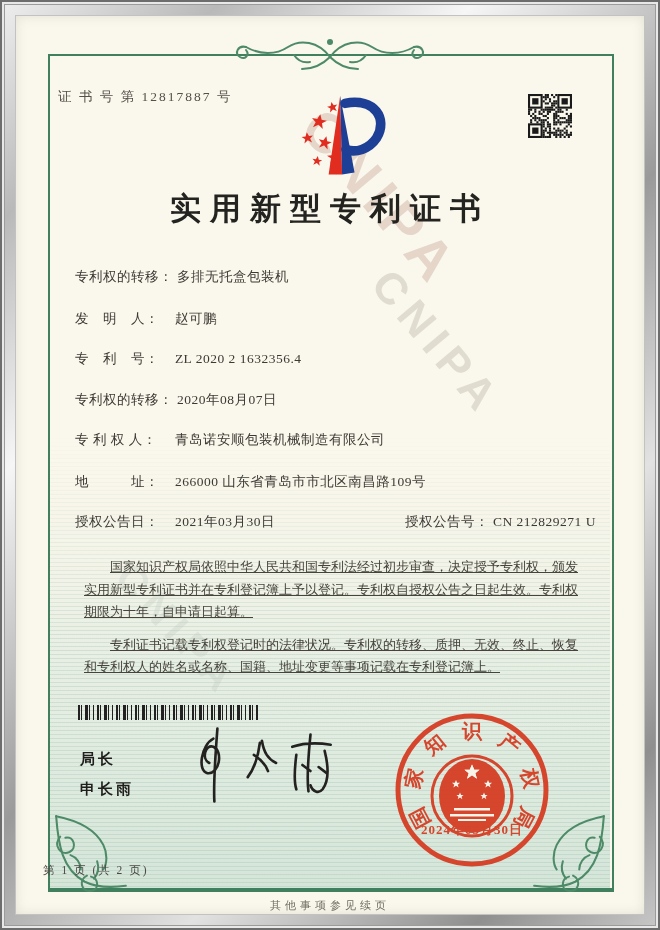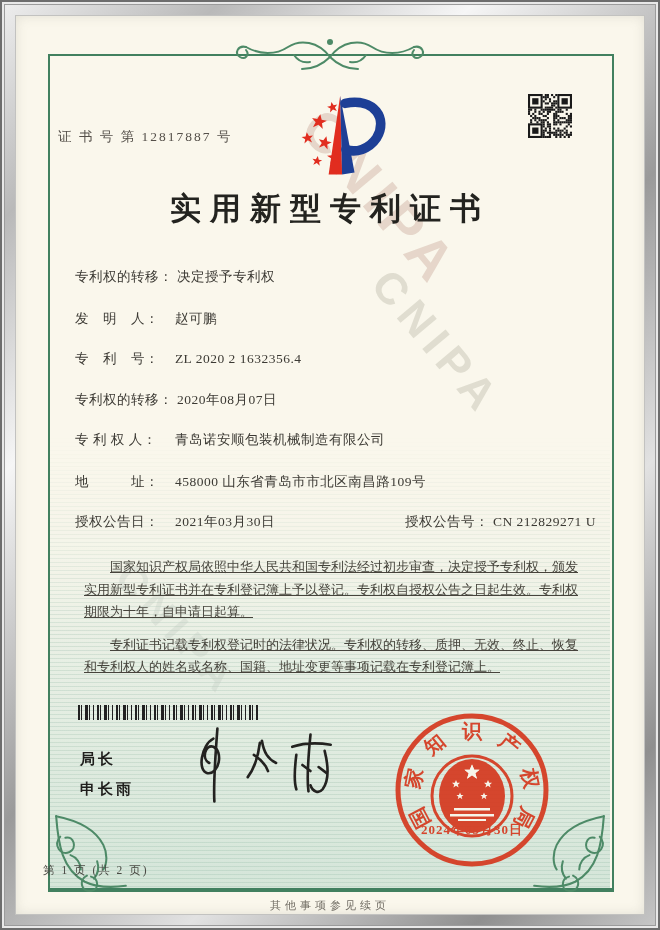--- a/index.html
+++ b/index.html
@@ -24,21 +24,21 @@
   .corner{position:absolute;width:82px;height:82px;}
   .corner-bl{left:50px;top:810px;}
   .corner-br{left:528px;top:810px;transform:scaleX(-1);}
   
   .wm{position:absolute;font-family:"Liberation Sans","DejaVu Sans",sans-serif;
       font-weight:700;letter-spacing:8px;transform-origin:left top;pointer-events:none;}
   .wm1{left:338px;top:96px;font-size:56px;color:rgba(209,182,168,.5);transform:rotate(50deg);}
   .wm2{left:400px;top:260px;font-size:44px;color:rgba(198,196,180,.5);transform:rotate(50deg);}
   .wm3{left:140px;top:555px;font-size:40px;color:rgba(188,200,188,.30);transform:rotate(48deg);}
   
-  .cert-no{position:absolute;left:58px;top:88px;font-size:13.5px;letter-spacing:2px;color:#55504a;margin-top:40px;}
+  .cert-no{position:absolute;left:58px;top:88px;font-size:13.5px;letter-spacing:2px;color:#55504a;}
   .logo{position:absolute;left:296px;top:88px;width:96px;height:95px;}
   .qr{position:absolute;left:528px;top:94px;width:44px;height:44px;}
   .title{position:absolute;left:0;top:188px;width:660px;text-align:center;
     font-size:31px;font-weight:700;letter-spacing:9px;color:#23231f;}
   
   .row{position:absolute;left:75px;font-size:13.5px;color:#3c3a34;letter-spacing:.5px;white-space:nowrap;}
   .row .lab{display:inline-block;min-width:96px;}
   .grant-no{position:absolute;left:330px;top:0;}
   .body-text{position:absolute;left:74px;top:546px;width:514px;font-size:13px;
     line-height:22.5px;color:#46443c;text-align:justify;}
@@ -294,41 +294,41 @@
         <rect x="0" y="28" width="14" height="14"></rect>
         <rect x="2" y="30" width="10" height="10" fill="#faf7ec"></rect>
         <rect x="4" y="32" width="6" height="6"></rect>
       </g>
   </svg>
 
   <div class="title">实用新型专利证书</div>
 
   <div class="row" style="top:268px">
     <span class="lab">专利权的转移：</span>
-    <span class="val">决定授予专利权</span>
+    <span class="val">多排无托盒包装机</span>
   </div>
   <div class="row" style="top:310px">
     <span class="lab">发　明　人：</span>
     <span class="val">赵可鹏</span>
   </div>
   <div class="row" style="top:350px">
     <span class="lab">专　利　号：</span>
     <span class="val">ZL 2020 2 1632356.4</span>
   </div>
   <div class="row" style="top:391px">
     <span class="lab">专利权的转移：</span>
     <span class="val">2020年08月07日</span>
   </div>
   <div class="row" style="top:431px">
     <span class="lab">专 利 权 人：</span>
     <span class="val">青岛诺安顺包装机械制造有限公司</span>
   </div>
   <div class="row" style="top:473px">
     <span class="lab">地　　　址：</span>
-    <span class="val">458000 山东省青岛市市北区南昌路109号</span>
+    <span class="val">266000 山东省青岛市市北区南昌路109号</span>
   </div>
   <div class="row" style="top:513px;width:510px">
     <span class="lab">授权公告日：</span>
     <span class="val">2021年03月30日</span>
     <span class="grant-no">
       <span>授权公告号：</span>
       <span>CN 212829271 U</span>
     </span>
   </div>
 

